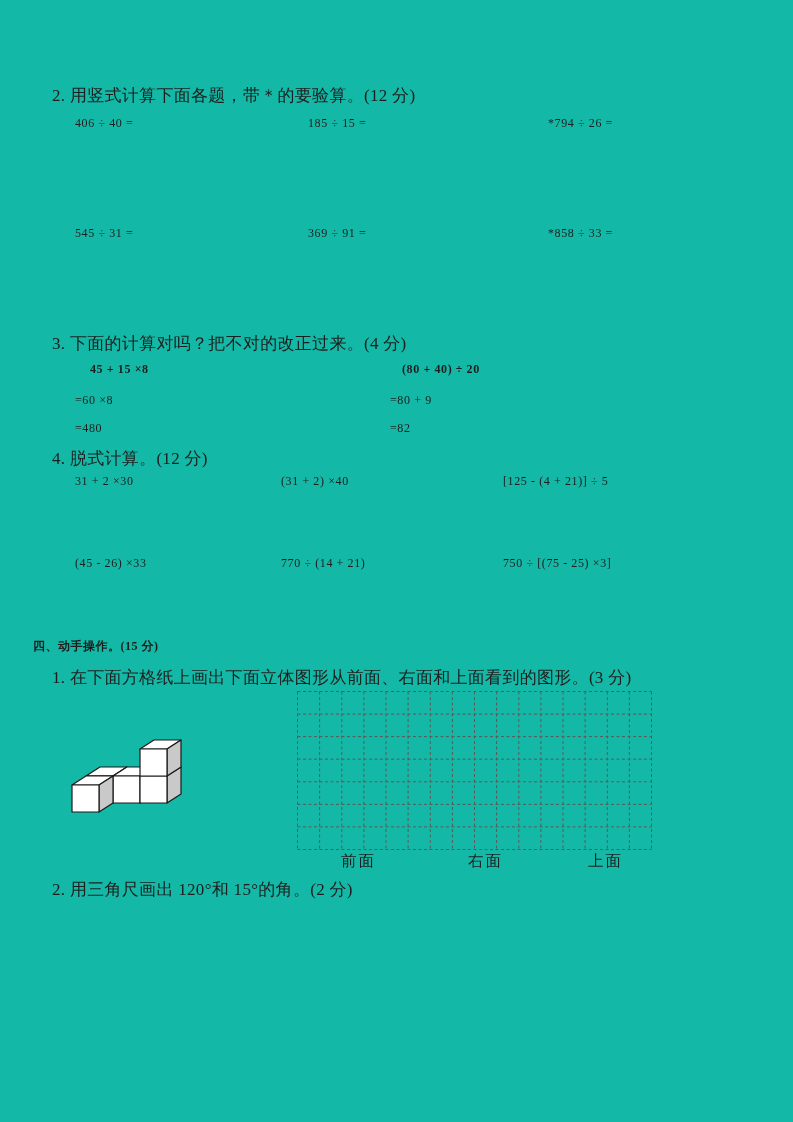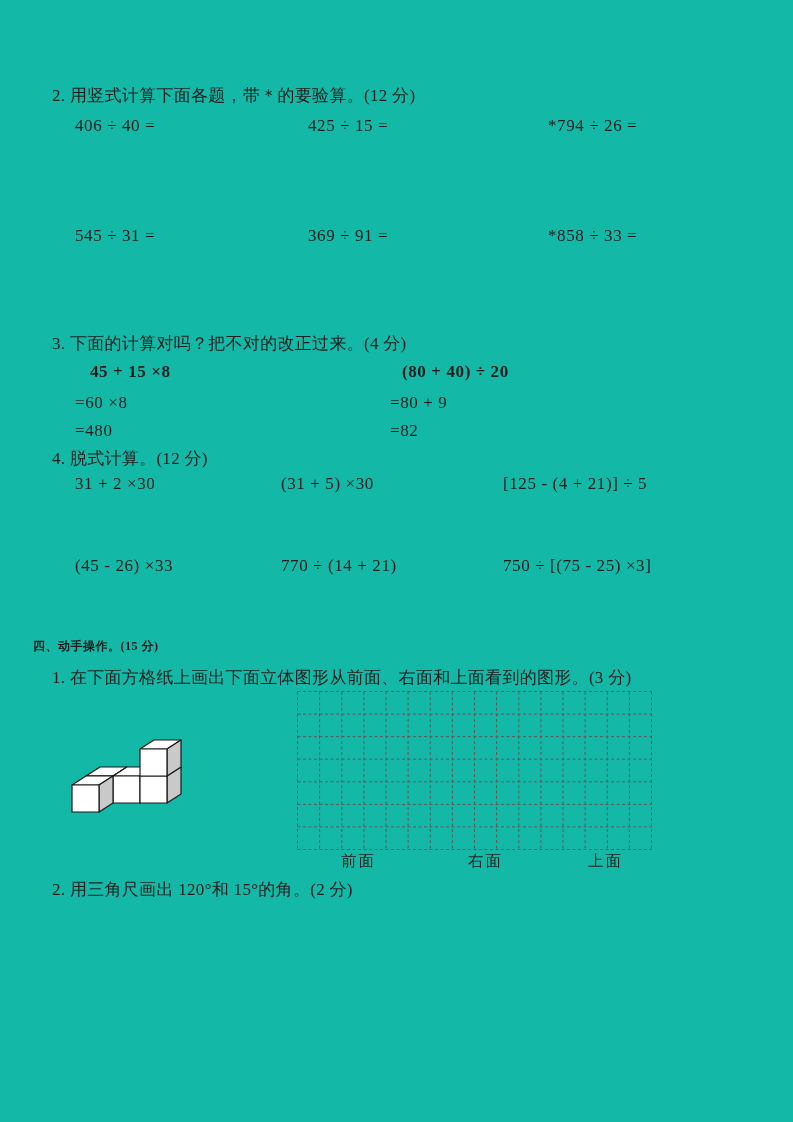--- a/index.html
+++ b/index.html
@@ -7,21 +7,21 @@
     position:relative;
     width:793px;height:1122px;
     margin:0 auto;
     background:#14b8a6;
     font-family:"Liberation Serif","DejaVu Serif",serif;
     color:#1e1e1e;
     overflow:hidden;
   }
   .abs{position:absolute;white-space:nowrap;}
   .qtitle{font-size:17px;letter-spacing:0.3px;}
-  .math{font-size:17px;letter-spacing:0.6px;}
+  .math{font-size:12px;letter-spacing:0.6px;}
   .bold-head{font-size:12px;font-weight:bold;letter-spacing:0.5px;}
   .view-label{font-size:15.5px;letter-spacing:2px;text-align:right;}
   
   .s2-t{top:84px;left:52px;}
   .s2r1{top:116px;} .s2r2{top:226px;}
   .c1{left:75px;} .c2{left:308px;} .c3{left:548px;}
   
   .s3-t{top:332px;left:52px;}
   .s3a{top:362px;font-weight:bold;} .s3b{top:393px;} .s3c{top:421px;}
   .s3L0{left:90px;} .s3L{left:75px;}
@@ -40,37 +40,37 @@
   .lbl-right{top:851px;left:468px;}
   .lbl-top{top:851px;left:588px;}
 </style>
 </head>
 <body>
 
 <div class="page">
 
   <div class="abs qtitle s2-t">2. 用竖式计算下面各题，带＊的要验算。(12 分)</div>
   <div class="abs math s2r1 c1">406 ÷ 40 =</div>
-  <div class="abs math s2r1 c2">425 ÷ 15 =</div>
+  <div class="abs math s2r1 c2">185 ÷ 15 =</div>
   <div class="abs math s2r1 c3">*794 ÷ 26 =</div>
   <div class="abs math s2r2 c1">545 ÷ 31 =</div>
   <div class="abs math s2r2 c2">369 ÷ 91 =</div>
   <div class="abs math s2r2 c3">*858 ÷ 33 =</div>
 
   <div class="abs qtitle s3-t">3. 下面的计算对吗？把不对的改正过来。(4 分)</div>
   <div class="abs math s3a s3L0">45 + 15 ×8</div>
   <div class="abs math s3b s3L">=60 ×8</div>
   <div class="abs math s3c s3L">=480</div>
   <div class="abs math s3a s3R0">(80 + 40) ÷ 20</div>
   <div class="abs math s3b s3R">=80 + 9</div>
   <div class="abs math s3c s3R">=82</div>
 
   <div class="abs qtitle s4-t">4. 脱式计算。(12 分)</div>
   <div class="abs math s4r1 d1">31 + 2 ×30</div>
-  <div class="abs math s4r1 d2">(31 + 5) ×30</div>
+  <div class="abs math s4r1 d2">(31 + 2) ×40</div>
   <div class="abs math s4r1 d3">[125 - (4 + 21)] ÷ 5</div>
   <div class="abs math s4r2 d1">(45 - 26) ×33</div>
   <div class="abs math s4r2 d2">770 ÷ (14 + 21)</div>
   <div class="abs math s4r2 d3">750 ÷ [(75 - 25) ×3]</div>
 
   <div class="abs bold-head ssi-t">四、动手操作。(15 分)</div>
   <div class="abs qtitle ssi-i1">1. 在下面方格纸上画出下面立体图形从前面、右面和上面看到的图形。(3 分)</div>
 
   <svg class="abs cube-figure" width="114" height="77" viewBox="-2 -74 114 77" xmlns="http://www.w3.org/2000/svg">
       <polygon points="14,-36 41,-36 55,-45 28,-45" fill="#ffffff" stroke="#1a1a1a" stroke-width="1.2" stroke-linejoin="round"></polygon>

